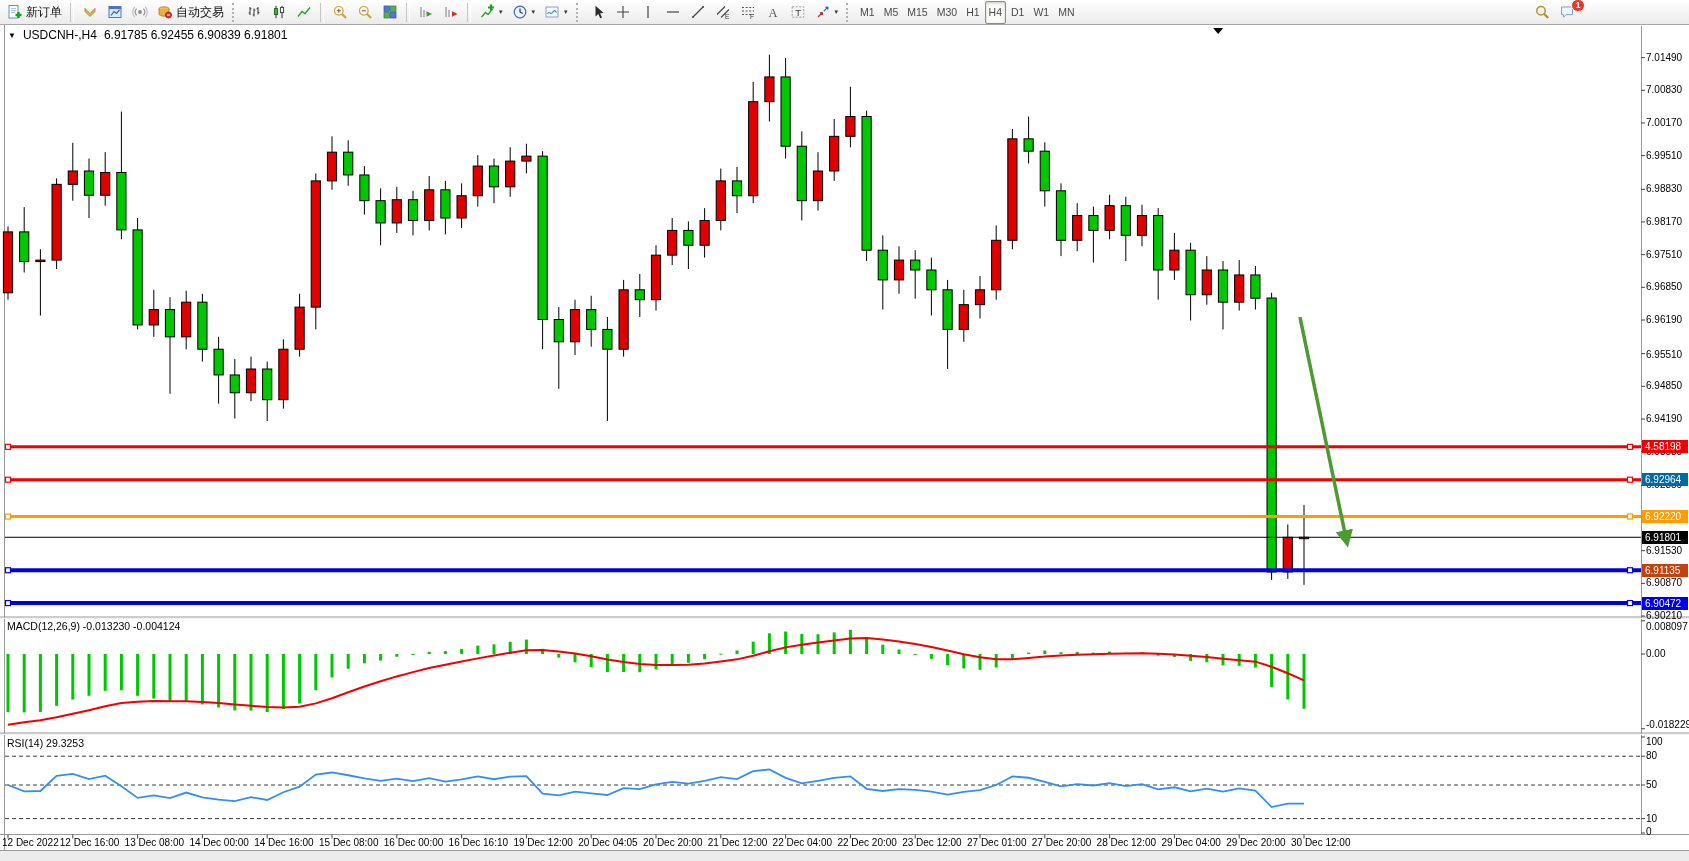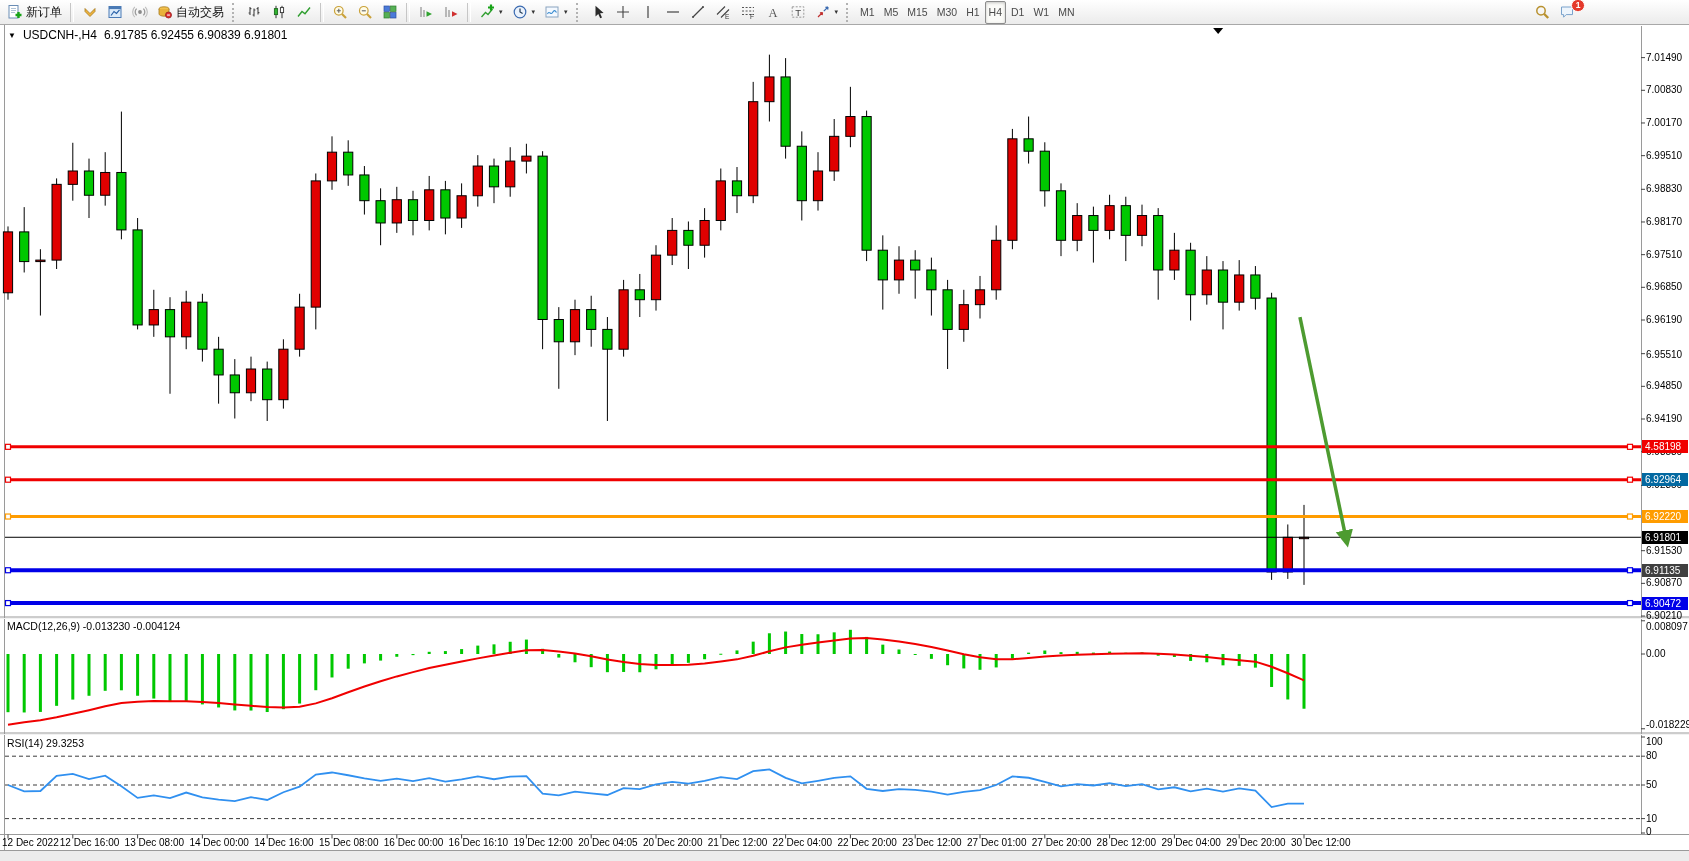--- a/index.html
+++ b/index.html
@@ -616,21 +616,21 @@
       <span class="ind-lbl" style="top: 648px;">0.00</span>
       <span class="ind-lbl" style="top: 718.775px;">-0.018229</span>
       <span class="ind-lbl" style="top: 736px;">100</span>
       <span class="ind-lbl" style="top: 750.2px;">80</span>
       <span class="ind-lbl" style="top: 779px;">50</span>
       <span class="ind-lbl" style="top: 812.6px;">10</span>
       <span class="ind-lbl" style="top: 826px;">0</span>
       <span class="ptag" style="top: 440.332px; background: rgb(240, 0, 0);">4.58198</span>
       <span class="ptag" style="top: 473.203px; background: #0369a1;">6.92964</span>
       <span class="ptag" style="top: 510.035px; background: rgb(255, 156, 0);">6.92220</span>
-      <span class="ptag" style="top: 563.748px; background: #404040;">6.91135</span>
+      <span class="ptag" style="top: 563.748px; background: #c2410c;">6.91135</span>
       <span class="ptag" style="top: 596.569px; background: rgb(0, 0, 232);">6.90472</span>
       <span class="ptag" style="top: 530.777px; background: rgb(0, 0, 0);">6.91801</span>
     </div>
   <div id="date-axis">
       <span class="date-lbl" style="left: 2px;">12 Dec 2022</span>
       <span class="date-lbl" style="left: 59.8px;">12 Dec 16:00</span>
       <span class="date-lbl" style="left: 124.6px;">13 Dec 08:00</span>
       <span class="date-lbl" style="left: 189.4px;">14 Dec 00:00</span>
       <span class="date-lbl" style="left: 254.2px;">14 Dec 16:00</span>
       <span class="date-lbl" style="left: 319px;">15 Dec 08:00</span>

